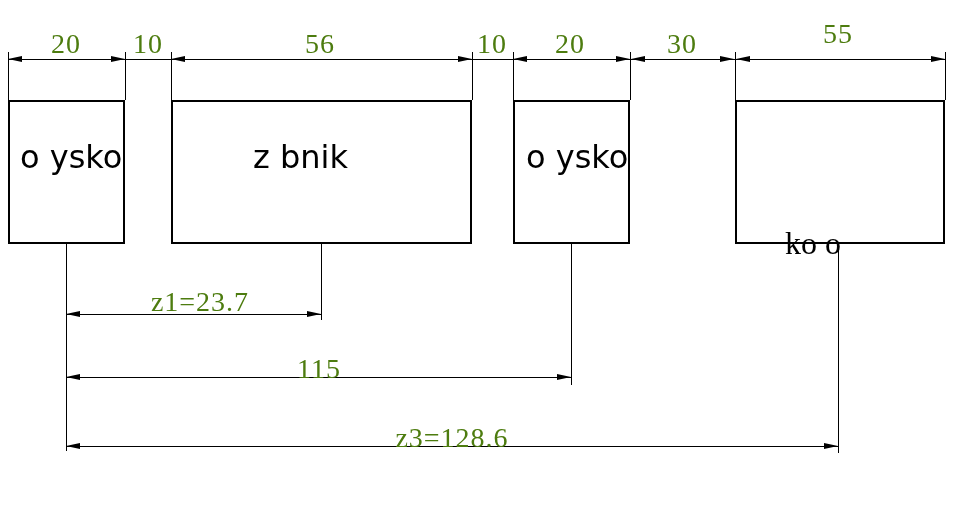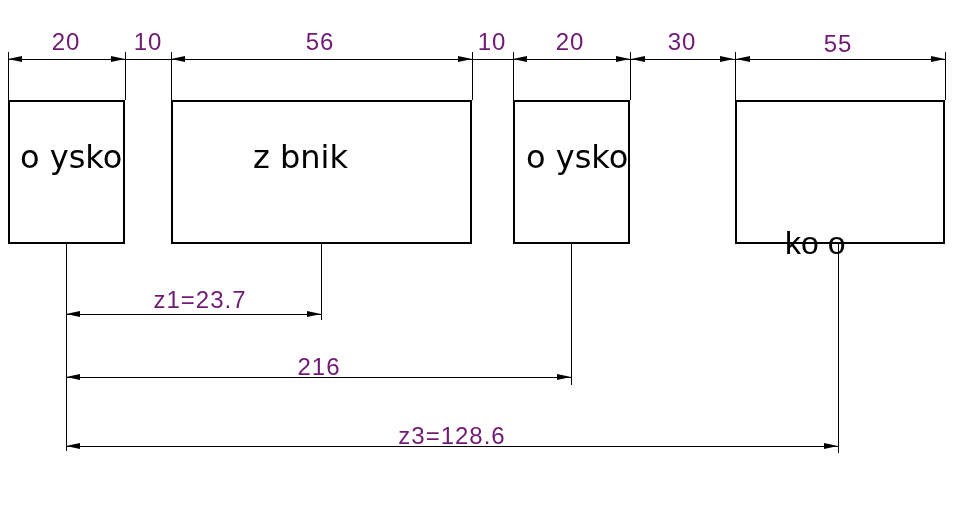--- a/index.html
+++ b/index.html
@@ -7,31 +7,31 @@
     position:relative;width:955px;height:511px;background:#ffffff;
     font-family:"DejaVu Sans",sans-serif;overflow:hidden;
   }
   .hline{position:absolute;height:1px;background:#000;}
   .vline{position:absolute;width:1px;background:#000;}
   .arrL{position:absolute;width:0;height:0;
     border-right:14px solid #000;border-top:3.5px solid transparent;border-bottom:3.5px solid transparent;}
   .arrR{position:absolute;width:0;height:0;
     border-left:14px solid #000;border-top:3.5px solid transparent;border-bottom:3.5px solid transparent;}
   .dimtext{
-    position:absolute;font-family:Liberation Sans, sans-serif;
-    font-size:24px;line-height:1;color:#701a75;letter-spacing:1px;
+    position:absolute;font-family:Liberation Serif, serif;
+    font-size:28px;line-height:1;color:#4d7c0f;letter-spacing:1px;
     transform:translateX(-50%);white-space:pre;
   }
   .box{position:absolute;border:2px solid #000;background:#fff;box-sizing:border-box;}
   .boxlabel{
     position:absolute;font-family:"DejaVu Sans",sans-serif;
     font-size:32px;line-height:1;color:#000;white-space:pre;
   }
   .boxlabel-multi{
-    position:absolute;font-family:Liberation Sans, sans-serif;
+    position:absolute;font-family:Liberation Serif, serif;
     font-size:32px;line-height:39px;color:#000;white-space:pre;text-align:right;
   }
 </style>
 </head>
 <body>
 
 <div class="canvas">
 
   <div class="hline" style="left:8px;top:59px;width:937px"></div>
 
@@ -54,21 +54,21 @@
   <div class="arrR" style="left:720px;top:55.5px"></div>
   <div class="arrL" style="left:736px;top:55.5px"></div>
   <div class="arrR" style="left:931px;top:55.5px"></div>
 
   <span class="dimtext" style="left:66px;top:30px">20</span>
   <span class="dimtext" style="left:148px;top:30px">10</span>
   <span class="dimtext" style="left:320px;top:30px">56</span>
   <span class="dimtext" style="left:492px;top:30px">10</span>
   <span class="dimtext" style="left:570px;top:30px">20</span>
   <span class="dimtext" style="left:682px;top:30px">30</span>
-  <span class="dimtext" style="left:838px;top:32px">55</span>
+  <span class="dimtext" style="left:838px;top:20px">55</span>
 
   <div class="box" style="left:8px;top:100px;width:117px;height:144px"></div>
   <div class="box" style="left:171px;top:100px;width:301px;height:144px"></div>
   <div class="box" style="left:513px;top:100px;width:117px;height:144px"></div>
   <div class="box" style="left:735px;top:100px;width:210px;height:144px"></div>
 
   <span class="boxlabel" style="left:20px;top:141px">o ysko</span>
   <span class="boxlabel" style="left:253px;top:141px">z bnik</span>
   <span class="boxlabel" style="left:526px;top:141px">o ysko</span>
   <div class="boxlabel-multi" style="left:785px;top:146px">
@@ -81,20 +81,20 @@
   <div class="vline" style="left:838px;top:244px;height:209px"></div>
 
   <div class="hline" style="left:66px;top:314px;width:255px"></div>
   <div class="arrL" style="left:66px;top:310.5px"></div>
   <div class="arrR" style="left:307px;top:310.5px"></div>
   <span class="dimtext" style="left:200px;top:288px">z1=23.7</span>
 
   <div class="hline" style="left:66px;top:377px;width:505px"></div>
   <div class="arrL" style="left:66px;top:373.5px"></div>
   <div class="arrR" style="left:557px;top:373.5px"></div>
-  <span class="dimtext" style="left:319px;top:355px">216</span>
+  <span class="dimtext" style="left:319px;top:355px">115</span>
 
   <div class="hline" style="left:66px;top:446px;width:772px"></div>
   <div class="arrL" style="left:66px;top:442.5px"></div>
   <div class="arrR" style="left:824px;top:442.5px"></div>
   <span class="dimtext" style="left:452px;top:424px">z3=128.6</span>
 
 </div>
 
 </body></html>

